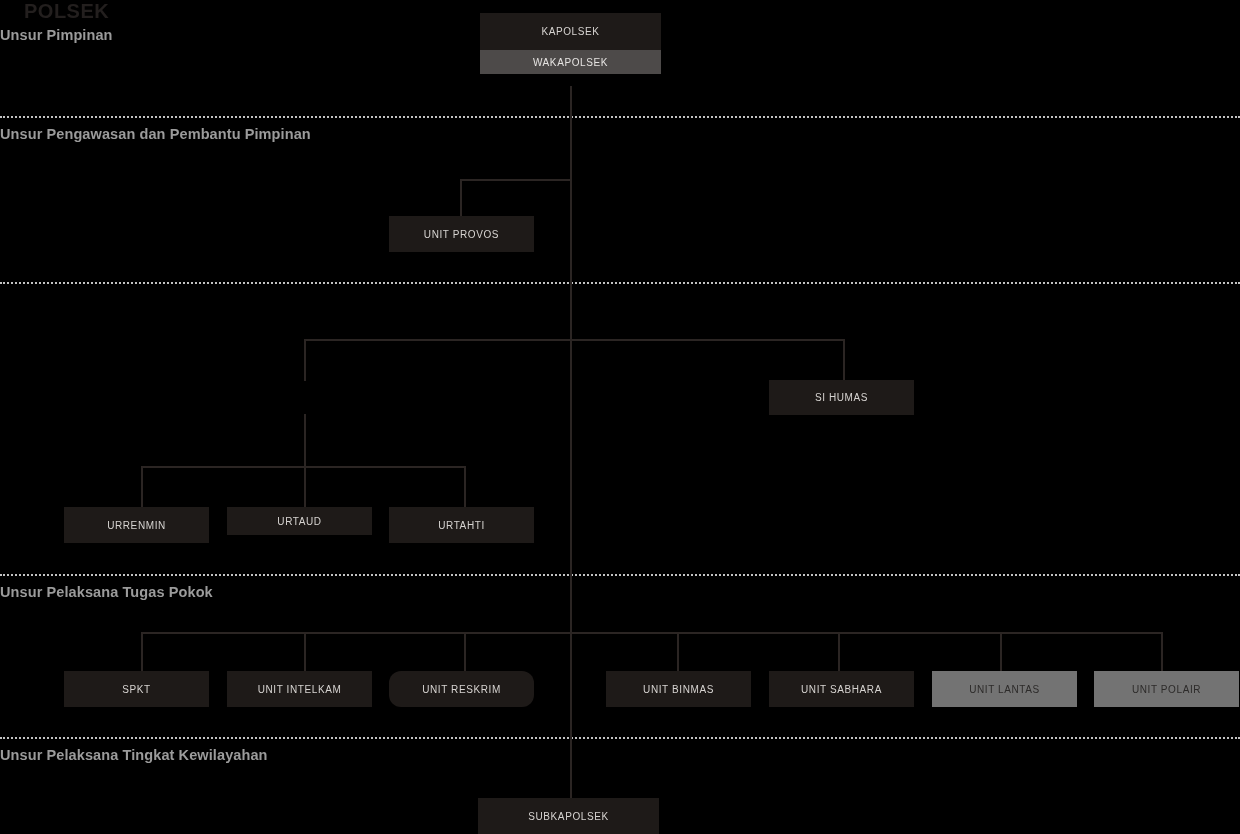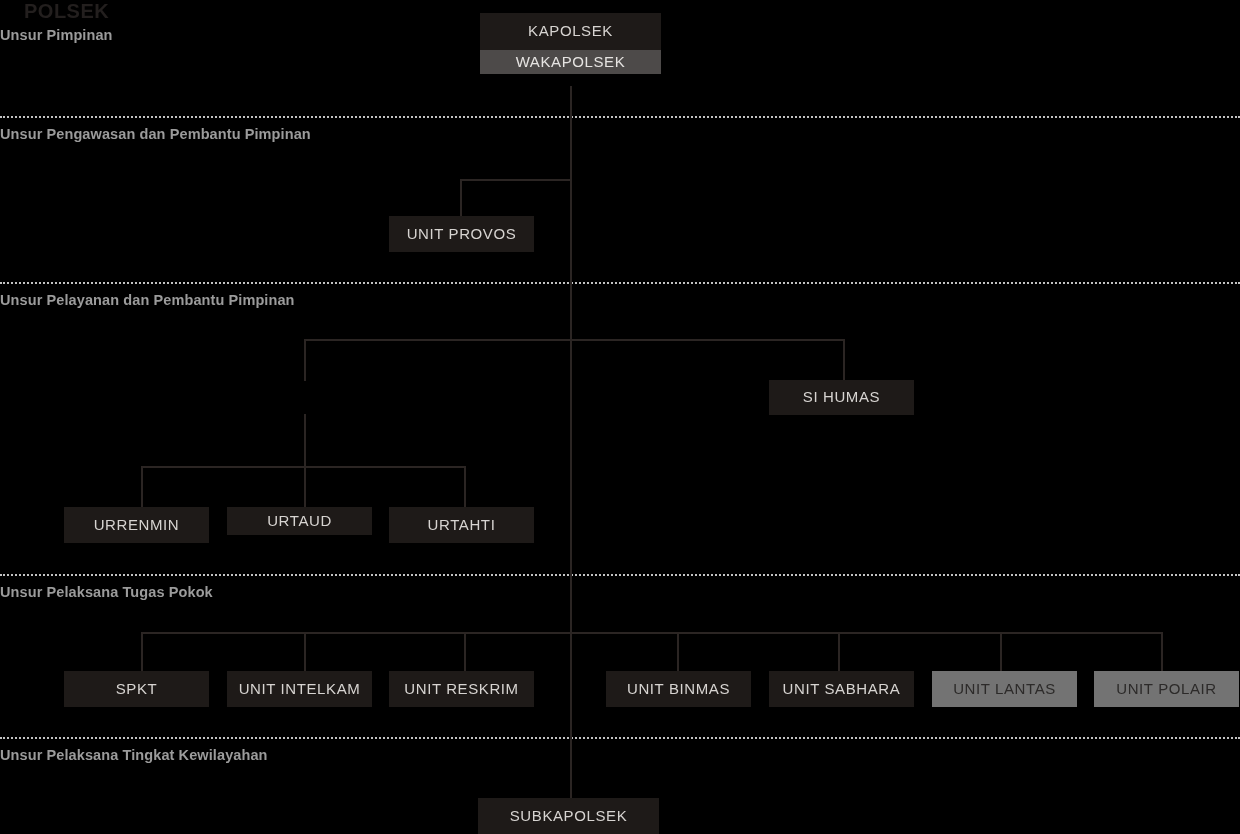--- a/index.html
+++ b/index.html
@@ -60,21 +60,21 @@
     height: 2px;
     background: #2b2523;
   }
 
   
   .node {
     position: absolute;
     display: flex;
     align-items: center;
     justify-content: center;
-    font-size: 15px;
+    font-size: 10px;
     letter-spacing: 0.6px;
     text-align: center;
     line-height: 1.1;
     white-space: nowrap;
   }
   .node.dark {
     background: #1e1a18;
     color: #d7d4d1;
   }
   .node.mid {
@@ -88,21 +88,20 @@
 </style>
 </head>
 <body>
 
 <div id="chart-root">
 
   <div class="org-title">POLSEK</div>
 
   <div class="section-label" style="top:27px;">Unsur Pimpinan</div>
   <div class="section-label" style="top:126px;">Unsur Pengawasan dan Pembantu Pimpinan</div>
-  <div class="section-label" style="top:292px;">Unsur Pelayanan dan Pembantu Pimpinan</div>
   <div class="section-label" style="top:584px;">Unsur Pelaksana Tugas Pokok</div>
   <div class="section-label" style="top:747px;">Unsur Pelaksana Tingkat Kewilayahan</div>
 
   <div class="divider" style="top:116px;"></div>
   <div class="divider" style="top:282px;"></div>
   <div class="divider" style="top:574px;"></div>
   <div class="divider" style="top:737px;"></div>
 
   <div class="line-v" style="left:570px; top:86px;  height:718px;"></div>
 
@@ -140,21 +139,21 @@
   <div class="node dark" style="left:64px;  top:507px; width:145px; height:36px;">URRENMIN</div>
 
   <div class="node dark" style="left:227px; top:507px; width:145px; height:28px;">URTAUD</div>
 
   <div class="node dark" style="left:389px; top:507px; width:145px; height:36px;">URTAHTI</div>
 
   <div class="node dark" style="left:64px;   top:671px; width:145px; height:36px;">SPKT</div>
 
   <div class="node dark" style="left:227px;  top:671px; width:145px; height:36px;">UNIT INTELKAM</div>
 
-  <div class="node dark" style="left:389px;  top:671px; width:145px; height:36px;">UNIT RESKRIM</div>
+  <div class="node dark" style="left:389px;  top:671px; width:145px; height:36px;border-radius:12px;">UNIT RESKRIM</div>
 
   <div class="node dark" style="left:606px;  top:671px; width:145px; height:36px;">UNIT BINMAS</div>
 
   <div class="node dark" style="left:769px;  top:671px; width:145px; height:36px;">UNIT SABHARA</div>
 
   <div class="node light" style="left:932px;  top:671px; width:145px; height:36px;">UNIT LANTAS</div>
 
   <div class="node light" style="left:1094px; top:671px; width:145px; height:36px;">UNIT POLAIR</div>
 
   <div class="node dark" style="left:478px; top:798px; width:181px; height:36px;">SUBKAPOLSEK</div>

